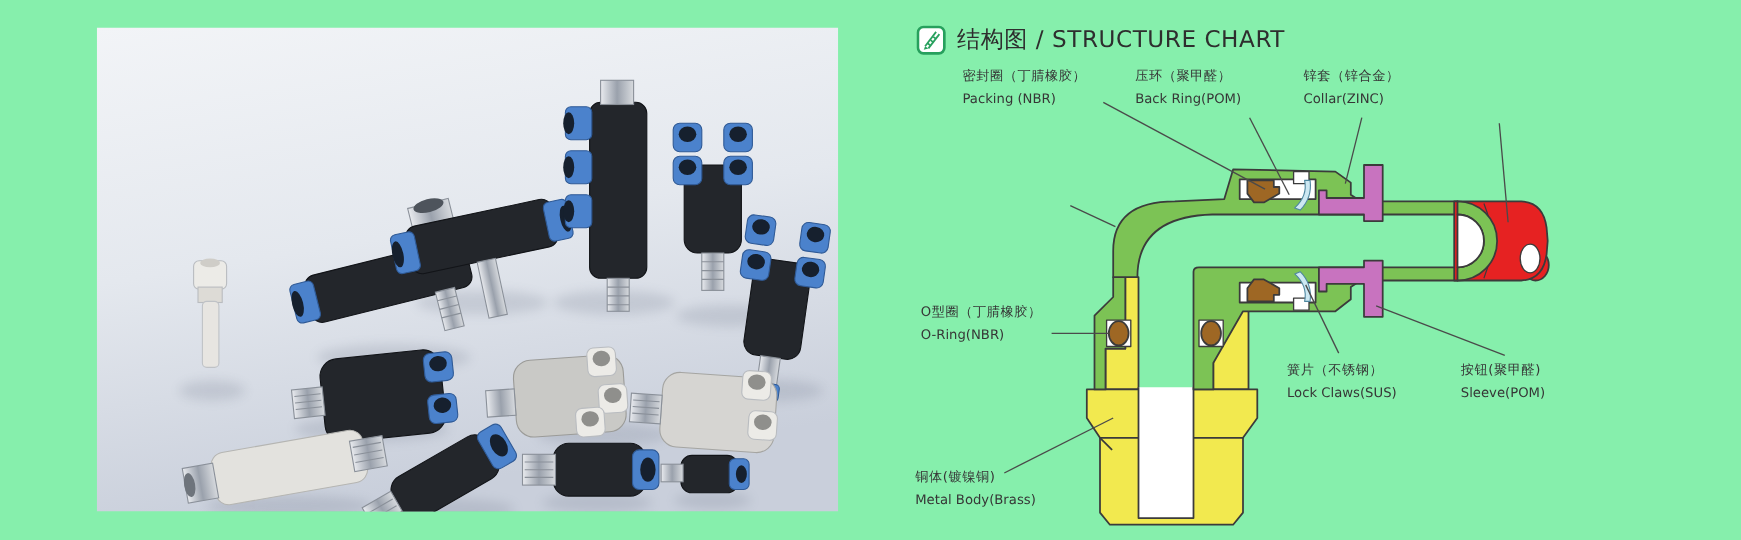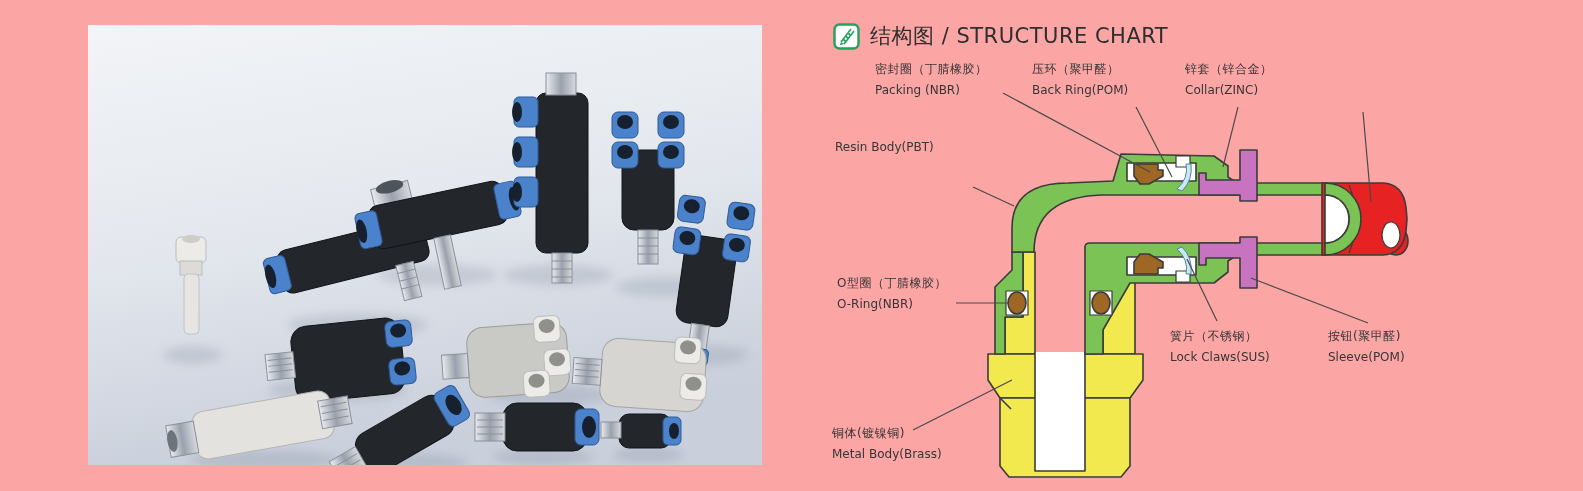--- a/index.html
+++ b/index.html
@@ -1,16 +1,16 @@
 <!DOCTYPE html>
 <html><head>
 <meta charset="utf-8">
 <style>
   html,body{margin:0;padding:0;background:#ffffff;}
-  #canvas{position:relative;width:1583px;height:491px;background:#fca5a5;overflow:hidden;
+  #canvas{position:relative;width:1583px;height:491px;background:#86efac;overflow:hidden;
           font-family:"DejaVu Sans","Liberation Sans",sans-serif;}
   
   #photo{position:absolute;left:88px;top:25px;width:674px;height:440px;}
   
   #chart{position:absolute;left:820px;top:0;width:763px;height:491px;}
   #chart svg.diagram{position:absolute;left:0;top:0;}
   .title-row{position:absolute;left:13px;top:22px;display:flex;align-items:center;gap:10px;}
   .title-icon{width:27px;height:27px;flex:0 0 auto;}
   .title-text{font-size:21px;color:#2e2e2e;letter-spacing:.5px;white-space:nowrap;}
   .lbl{position:absolute;color:#363636;font-size:12px;line-height:21px;white-space:nowrap;}
@@ -273,21 +273,20 @@
       <div class="zh">压环（聚甲醛）</div>
       <div class="en">Back Ring(POM)</div>
     </div>
     <div class="lbl" style="left:365px;top:59px">
       <div class="zh">锌套（锌合金）</div>
       <div class="en">Collar(ZINC)</div>
     </div>
     <div class="lbl" style="left:480px;top:59px">
     </div>
     <div class="lbl" style="left:15px;top:137px">
-      <div class="en">Resin Body(PBT)</div>
     </div>
     <div class="lbl" style="left:17px;top:273px">
       <div class="zh">O型圈（丁腈橡胶）</div>
       <div class="en">O-Ring(NBR)</div>
     </div>
     <div class="lbl" style="left:350px;top:326px">
       <div class="zh">簧片（不锈钢）</div>
       <div class="en">Lock Claws(SUS)</div>
     </div>
     <div class="lbl" style="left:508px;top:326px">

